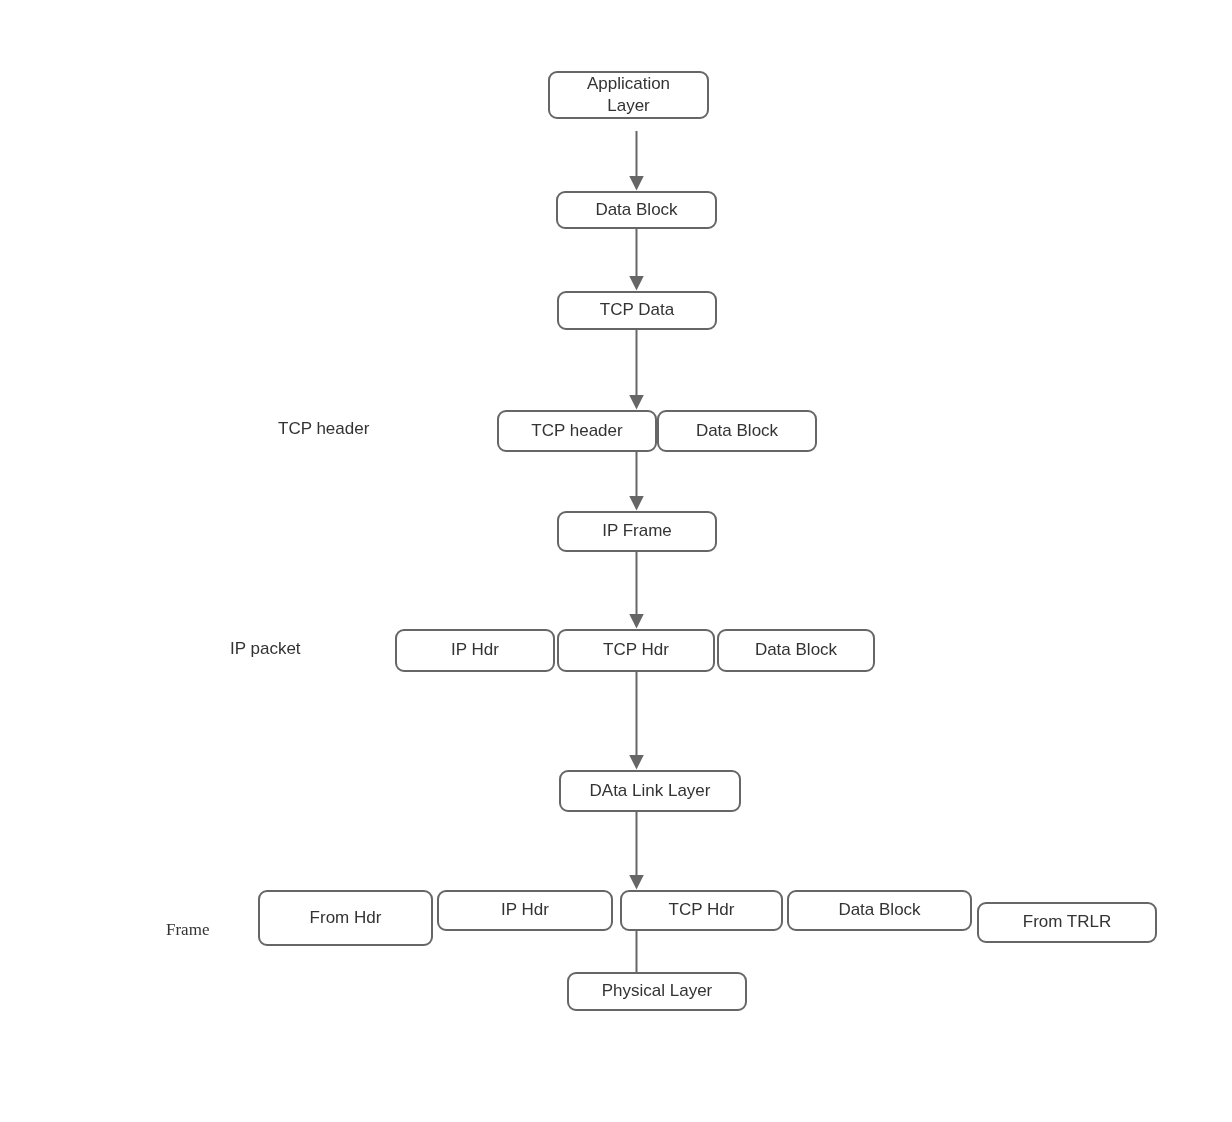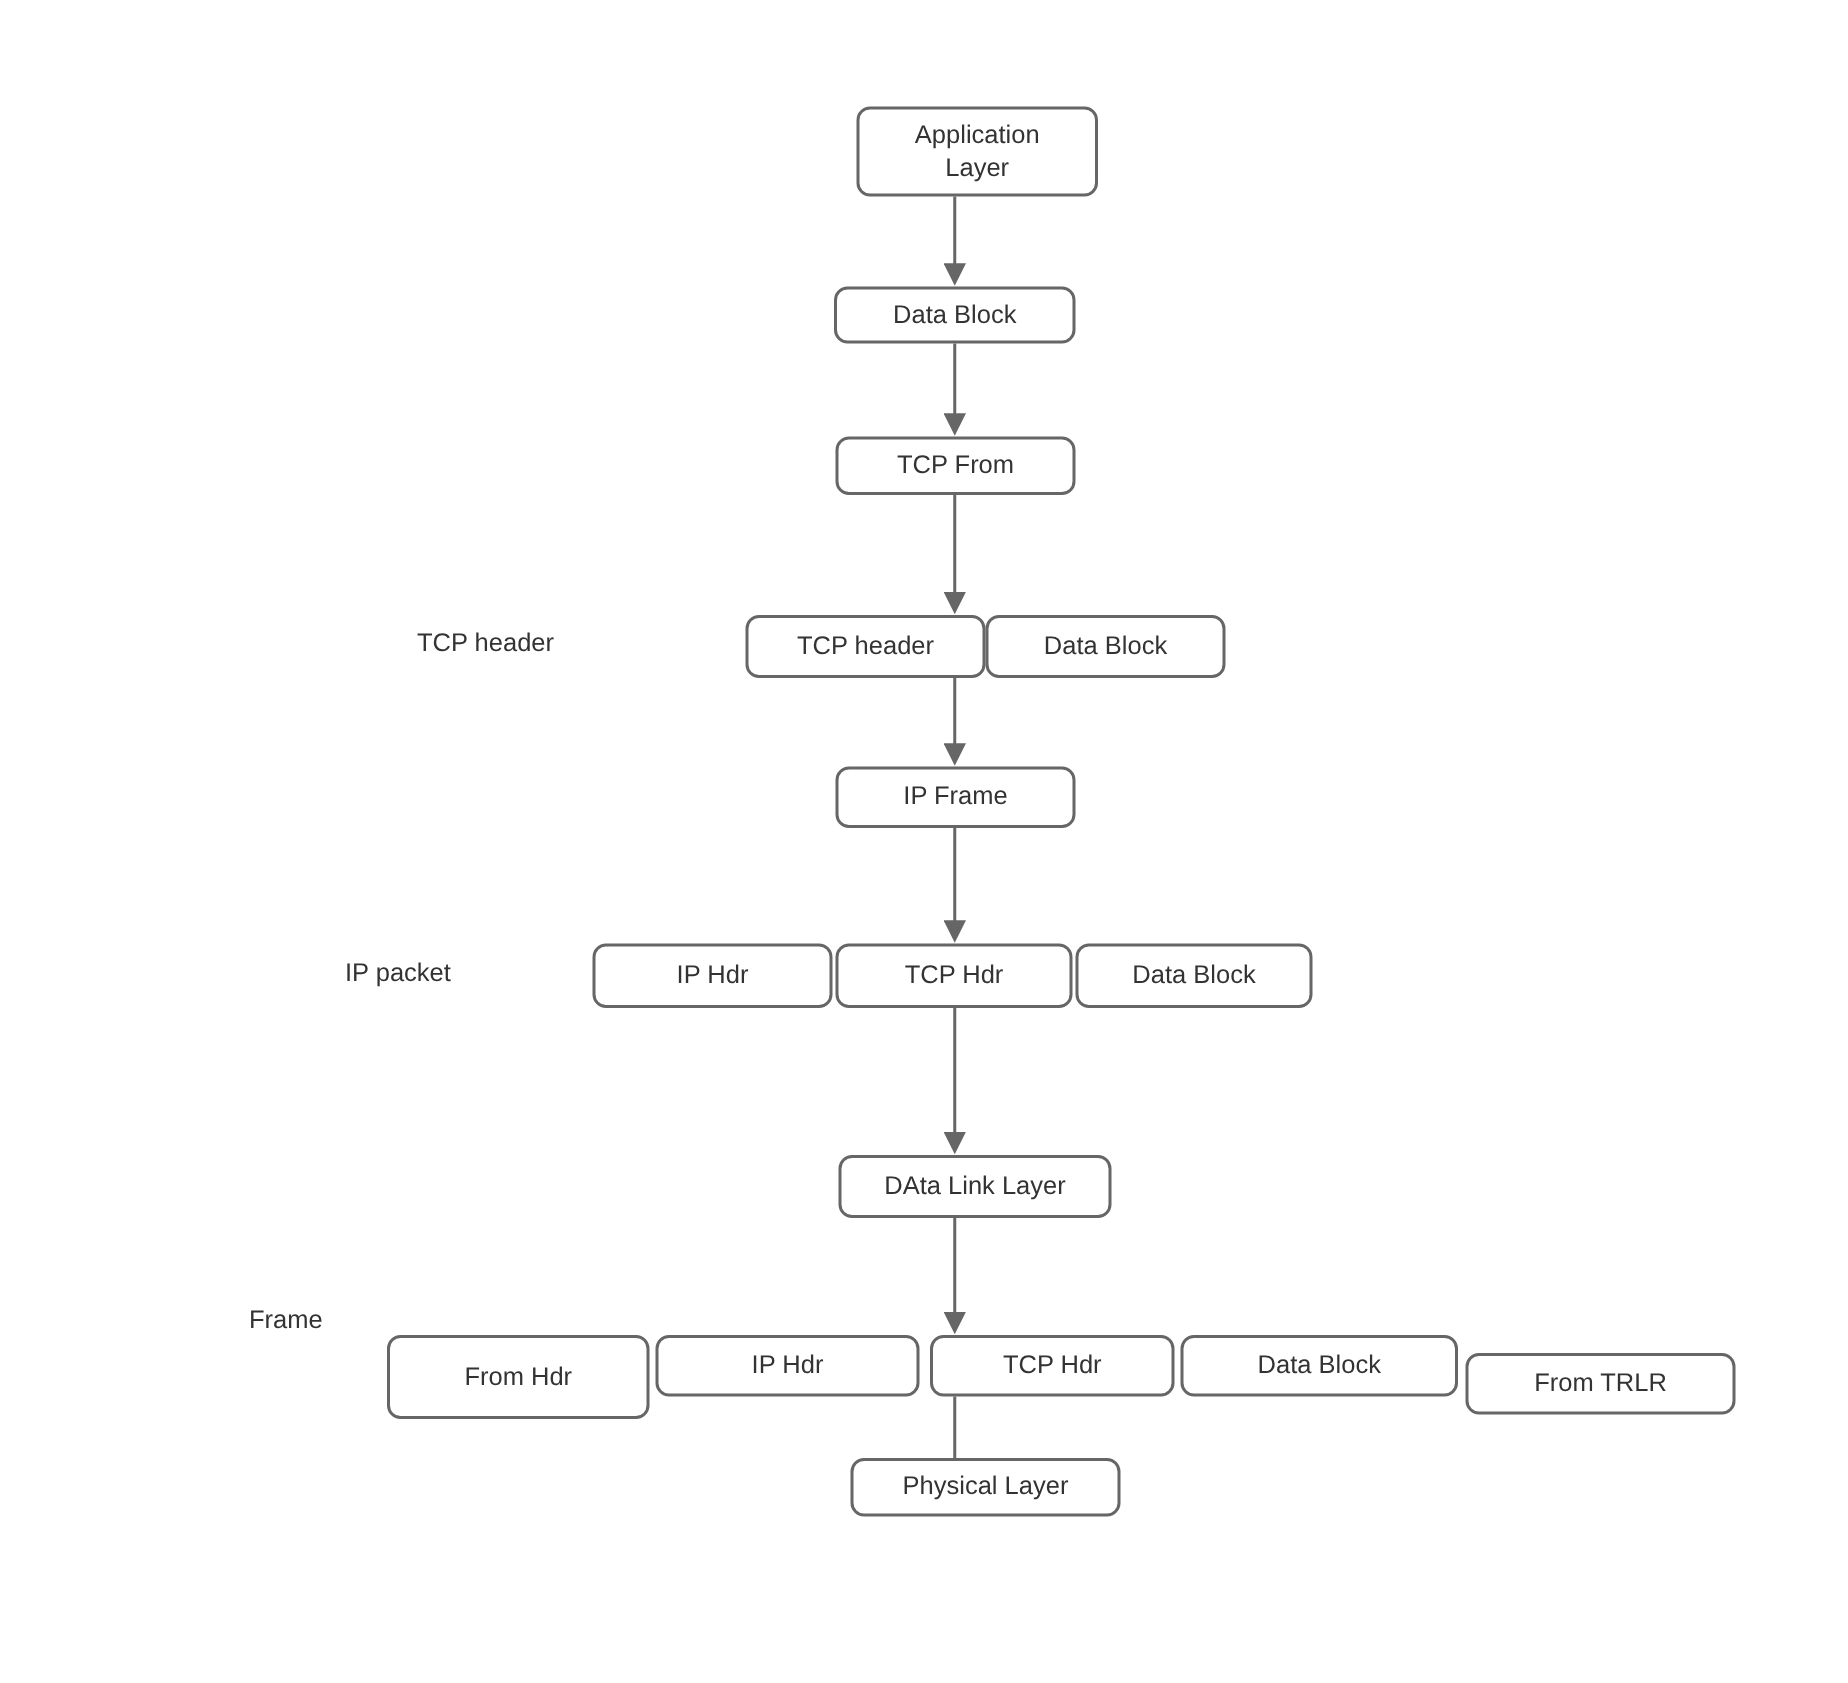--- a/index.html
+++ b/index.html
@@ -38,40 +38,40 @@
     text-align:center;
     white-space:pre-line;
   }
   .row-label{
     position:absolute;
     color:var(--text);
     font-size:17px;
     white-space:nowrap;
   }
   
-  .n-app      {left:571px;top:71px;width:161px;height:60px;}
+  .n-app      {left:548px;top:71px;width:161px;height:48px;}
   .n-db1      {left:556px;top:191px;width:161px;height:38px;}
   .n-tcplayer {left:557px;top:291px;width:160px;height:39px;}
   .n-tcphdr1  {left:497px;top:410px;width:160px;height:42px;}
   .n-db2      {left:657px;top:410px;width:160px;height:42px;}
   .n-iplayer  {left:557px;top:511px;width:160px;height:41px;}
   .n-iphdr    {left:395px;top:629px;width:160px;height:43px;}
   .n-tcphdr2  {left:557px;top:629px;width:158px;height:43px;}
   .n-db3      {left:717px;top:629px;width:158px;height:43px;}
   .n-dll      {left:559px;top:770px;width:182px;height:42px;}
   .n-fromhdr  {left:258px;top:890px;width:175px;height:56px;}
   .n-f-iphdr  {left:437px;top:890px;width:176px;height:41px;}
   .n-f-tcphdr {left:620px;top:890px;width:163px;height:41px;}
   .n-f-db     {left:787px;top:890px;width:185px;height:41px;}
   .n-f-trlr   {left:977px;top:890px;width:180px;height:41px;margin-top:12px;}
   .n-phy      {left:567px;top:972px;width:180px;height:39px;}
   
   .l-tcp   {left:278px;top:419px;}
   .l-ip    {left:230px;top:639px;}
-  .l-frame {left:166px;top:870px;}
+  .l-frame {left:166px;top:920px;font-family:Liberation Serif, serif;}
 </style>
 </head>
 <body>
 
 <div class="canvas">
 
   <svg class="connectors" viewBox="0 0 1232 1122" xmlns="http://www.w3.org/2000/svg">
     <defs>
       <marker id="arrowhead" viewBox="0 0 10 10" refX="7" refY="5" markerWidth="7.5" markerHeight="7.5" orient="auto">
         <path d="M 0 0 L 10 5 L 0 10 z" fill="#666666"></path>
@@ -85,21 +85,21 @@
     <line x1="636.5" y1="672" x2="636.5" y2="765" stroke="#666666" stroke-width="2" marker-end="url(#arrowhead)"></line>
     <line x1="636.5" y1="812" x2="636.5" y2="885" stroke="#666666" stroke-width="2" marker-end="url(#arrowhead)"></line>
     <line x1="636.5" y1="931" x2="636.5" y2="1005" stroke="#666666" stroke-width="2" marker-end="url(#arrowhead)"></line>
   </svg>
 
   <div class="node n-app">Application
 Layer</div>
 
   <div class="node n-db1">Data Block</div>
 
-  <div class="node n-tcplayer">TCP From</div>
+  <div class="node n-tcplayer">TCP Data</div>
 
   <div class="row-label l-tcp">TCP header</div>
   <div class="node n-tcphdr1">TCP header</div>
   <div class="node n-db2">Data Block</div>
 
   <div class="node n-iplayer">IP Frame</div>
 
   <div class="row-label l-ip">IP packet</div>
   <div class="node n-iphdr">IP Hdr</div>
   <div class="node n-tcphdr2">TCP Hdr</div>

